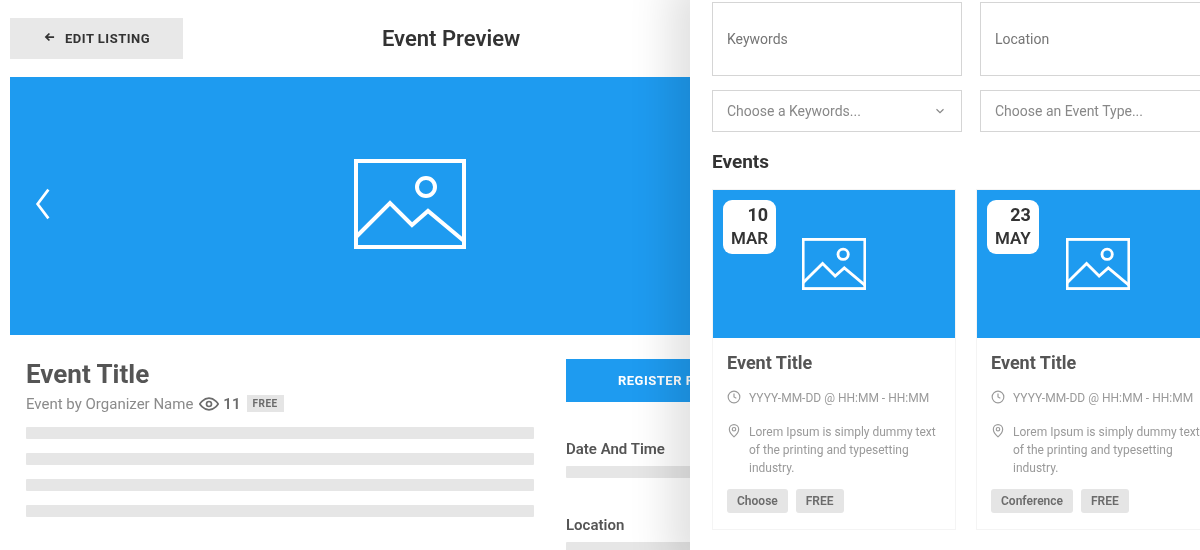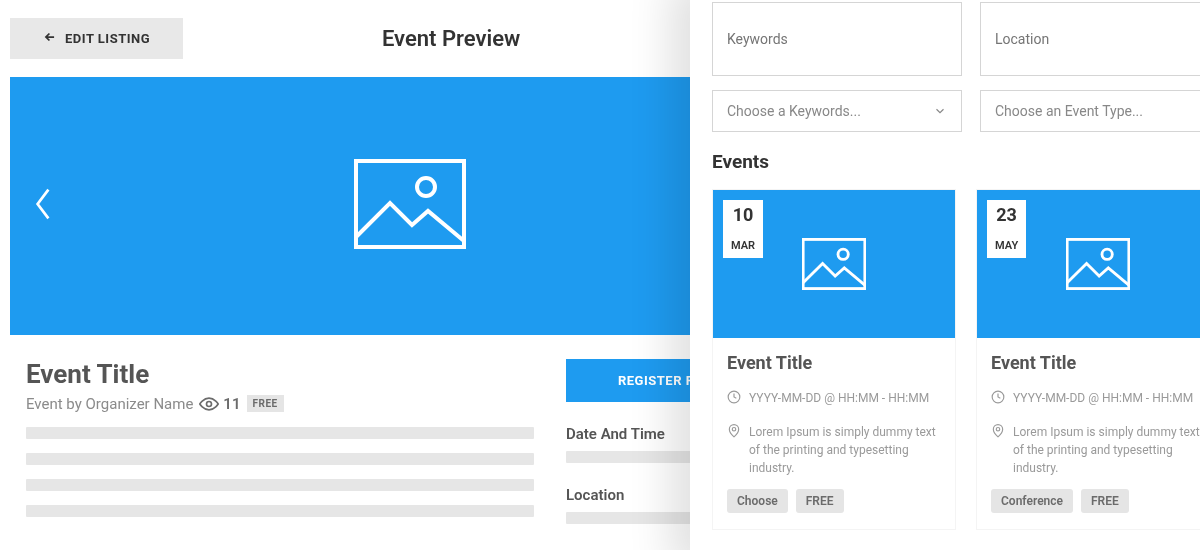--- a/index.html
+++ b/index.html
@@ -19,34 +19,34 @@
 .detail-right{width:244px;padding:8px 0 0 0}
 .event-h1{font-size:26px;font-weight:700;color:#555}
 .meta-row{display:flex;align-items:flex-start;gap:6px;margin-top:6px}
 .organizer{color:#8b8b8b;font-size:15px}
 .views{display:flex;align-items:center;gap:4px;color:#6b6b6b;font-weight:600;font-size:15px}
 .views svg{width:20px;height:14px}
 .badge{background:#e5e5e5;color:#6b6b6b;font-size:10px;font-weight:700;padding:3px 6px;letter-spacing:.5px}
 .skel{background:#e6e6e6;height:12px;margin-top:14px;border-radius:1px}
 .detail-left .skel:first-of-type{width:72%;margin-top:26px}
 .register-btn{background:#1e9bf0;color:#fff;border:none;width:100%;padding:14px 0;font-weight:700;font-size:13px;letter-spacing:.5px;text-align:center}
-.field-label{font-size:15px;font-weight:600;color:#555;margin-top:23px}
+.field-label{font-size:15px;font-weight:600;color:#555;margin-top:38px}
 .detail-right .skel{margin-top:8px}
 .right-panel{position:absolute;left:690px;top:-20px;width:540px;background:#fff;box-shadow:-20px 0 40px rgba(0,0,0,.12);padding:22px 0 40px 22px}
 .filter-row{display:flex;gap:18px;margin-bottom:14px}
 .filter-input{flex:1;border:1px solid #d5d5d5;padding:28px 14px;font-size:14px;color:#888;background:#fff;min-width:0}
 .filter-select{flex:1;border:1px solid #d5d5d5;padding:12px 14px;font-size:14px;color:#888;background:#fff;display:flex;align-items:center;justify-content:space-between;cursor:pointer;min-width:0}
 .filter-select svg{width:14px;height:14px;flex-shrink:0}
 .section-h{font-size:19px;font-weight:700;color:#333;margin:18px 0 16px 0}
 .cards{display:flex;gap:20px}
 .card{width:244px;border:1px solid #f4f4f4;background:#fff;flex-shrink:0}
 .card-hero{background:#1e9bf0;height:148px;position:relative;display:flex;align-items:center;justify-content:center}
-.date-chip{position:absolute;left:10px;top:10px;background:#fff;padding:6px 8px;border-radius:0;text-align:center}
+.date-chip{position:absolute;left:10px;top:10px;background:#fff;padding:6px 8px;border-radius:9px;text-align:right}
 .date-chip .d{font-size:18px;font-weight:700;color:#333;line-height:1}
-.date-chip .m{font-size:11px;font-weight:600;color:#333;margin-top:15px}
+.date-chip .m{font-size:17px;font-weight:600;color:#333;margin-top:4px}
 .card-hero svg{width:64px;height:52px}
 .card-body{padding:14px 14px 16px 14px}
 .card-title{font-size:18px;font-weight:700;color:#555}
 .card-meta{display:flex;align-items:flex-start;gap:8px;margin-top:16px;color:#9a9a9a;font-size:12px;line-height:1.5}
 .card-meta svg{width:14px;height:14px;flex-shrink:0;margin-top:1px}
 .card-tags{display:flex;gap:8px;margin-top:12px}
 .tag{background:#e5e5e5;color:#6b6b6b;font-size:12px;font-weight:600;padding:5px 10px;border-radius:3px}
 </style>
 </head>
 <body>

